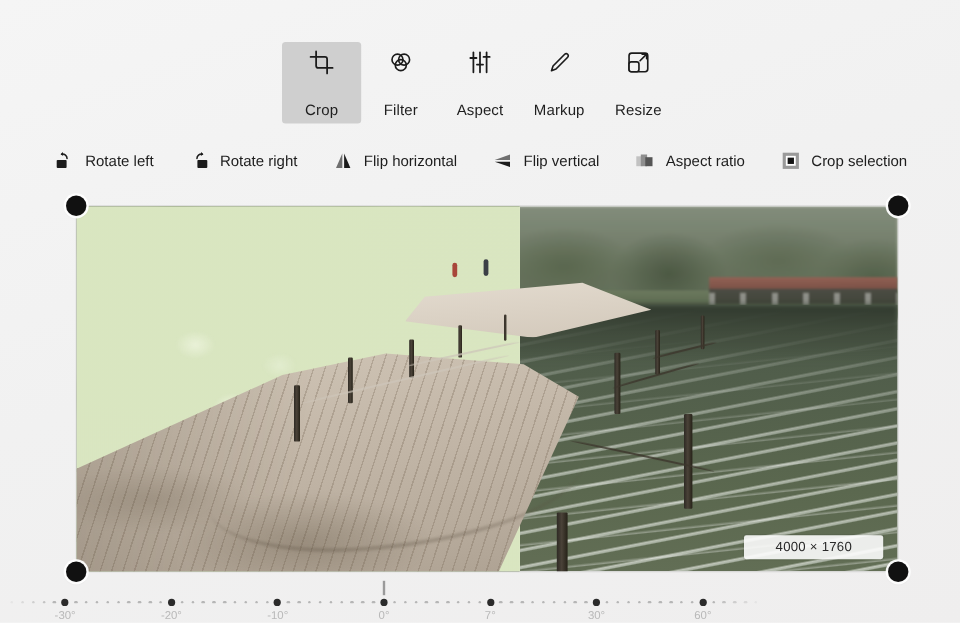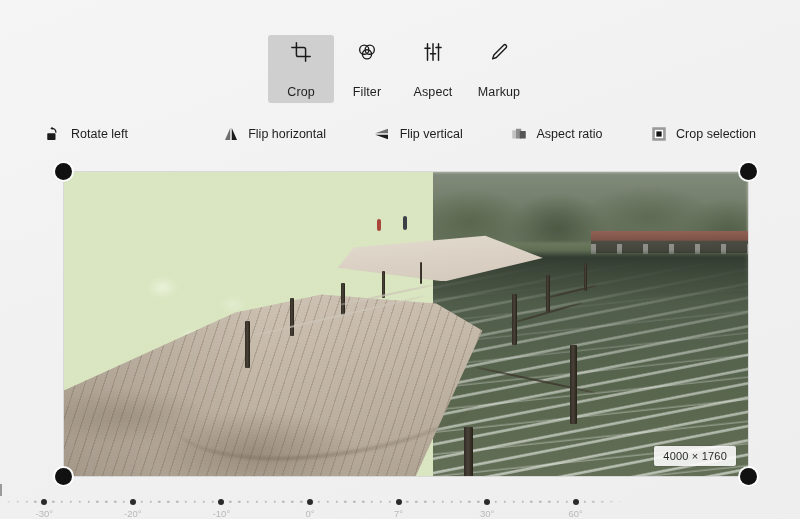--- a/index.html
+++ b/index.html
@@ -220,40 +220,40 @@
   .rope-d{ position:absolute; border-top:2px solid rgba(60,54,44,.8); filter:blur(.4px); }
 
   
   .person{ position:absolute; border-radius:2px; filter:blur(.35px); }
 
   
   .size-badge{
     position:absolute; right:12px; bottom:10px;
     background:rgba(252,252,252,.90);
     color:#2a2a2a; font-size:11px; letter-spacing:.2px;
-    padding:4px 9px; border-radius:2px;
+    padding:4px 26px; border-radius:2px;
     box-shadow:0 0 0 1px rgba(0,0,0,.06);
     white-space:nowrap;
   }
 
   
   .handle{
     position:absolute; width:17px; height:17px; border-radius:50%;
     background:#111; box-shadow:0 0 0 2px rgba(255,255,255,.95), 0 1px 2px rgba(0,0,0,.35);
     cursor:pointer;
   }
   .h-tl{ left:-9px;  top:-9px; }
   .h-tr{ right:-9px; top:-9px; }
   .h-bl{ left:-9px;  bottom:-9px; }
   .h-br{ right:-9px; bottom:-9px; }
 
   
   .ruler-wrap{
     position:absolute; left:0; top:484px; width:640px; height:35px;
-    display:flex; flex-direction:column; 
+    display:flex; flex-direction:column; align-items:center;
   }
   .ruler-pointer{
     width:1.5px; height:13px; background:#9a9a9a; margin-bottom:2px;
   }
   .ruler-track{
     position:relative; width:620px; height:10px;
   }
   .rtick{
     position:absolute; top:50%; transform:translate(-50%,-50%);
     border-radius:50%; background:#b6b6b6;
@@ -311,36 +311,57 @@
 
     <div class="tool">
       <span class="tool-ico">
         <svg width="22" height="22" viewBox="0 0 24 24" fill="none" stroke="#1b1b1b" stroke-width="1.5" stroke-linejoin="round">
           <path d="M5 19.5l1.4-4.2L17 4.6a1.9 1.9 0 0 1 2.7 2.7L9.1 18 5 19.5z"></path>
         </svg>
       </span>
       <span class="tool-label">Markup</span>
     </div>
 
+    <div class="tool">
+      <span class="tool-ico">
+        <svg width="22" height="22" viewBox="0 0 24 24" fill="none" stroke="#1b1b1b" stroke-width="1.5" stroke-linecap="round" stroke-linejoin="round">
+          <rect x="3.5" y="3.5" width="17" height="17" rx="2.4"></rect>
+          <rect x="3.5" y="11.5" width="9" height="9" rx="2" fill="#f1f1f1"></rect>
+          <path d="M13.5 10.5L19.5 4.5"></path>
+          <path d="M15.4 4.5h4.1v4.1"></path>
+        </svg>
+      </span>
+      <span class="tool-label">Resize</span>
+    </div>
   </div>
 
   <div class="actions">
 
     <div class="action">
       <span class="act-ico">
         <svg width="18" height="18" viewBox="0 0 24 24">
           <rect x="3" y="11" width="11" height="9" rx="1" fill="#1b1b1b"></rect>
           <path d="M14.5 9.5 C14.5 6.2 11.8 4.2 8.6 4.6" fill="none" stroke="#1b1b1b" stroke-width="1.7" stroke-linecap="round"></path>
           <path d="M9.9 2.2 L7.3 4.8 L10.2 6.6 Z" fill="#1b1b1b"></path>
         </svg>
       </span>
       <span class="act-label">Rotate left</span>
     </div>
     <div class="sp"></div>
 
+    <div class="action">
+      <span class="act-ico">
+        <svg width="18" height="18" viewBox="0 0 24 24">
+          <rect x="10" y="11" width="11" height="9" rx="1" fill="#1b1b1b"></rect>
+          <path d="M9.5 9.5 C9.5 6.2 12.2 4.2 15.4 4.6" fill="none" stroke="#1b1b1b" stroke-width="1.7" stroke-linecap="round"></path>
+          <path d="M14.1 2.2 L16.7 4.8 L13.8 6.6 Z" fill="#1b1b1b"></path>
+        </svg>
+      </span>
+      <span class="act-label">Rotate right</span>
+    </div>
     <div class="sp"></div>
 
     <div class="action">
       <span class="act-ico">
         <svg width="18" height="18" viewBox="0 0 24 24">
           <path d="M11 4 L4 20 L11 20 Z" fill="#6f6f6f"></path>
           <path d="M13 4 L20 20 L13 20 Z" fill="#1b1b1b"></path>
         </svg>
       </span>
       <span class="act-label">Flip horizontal</span>

